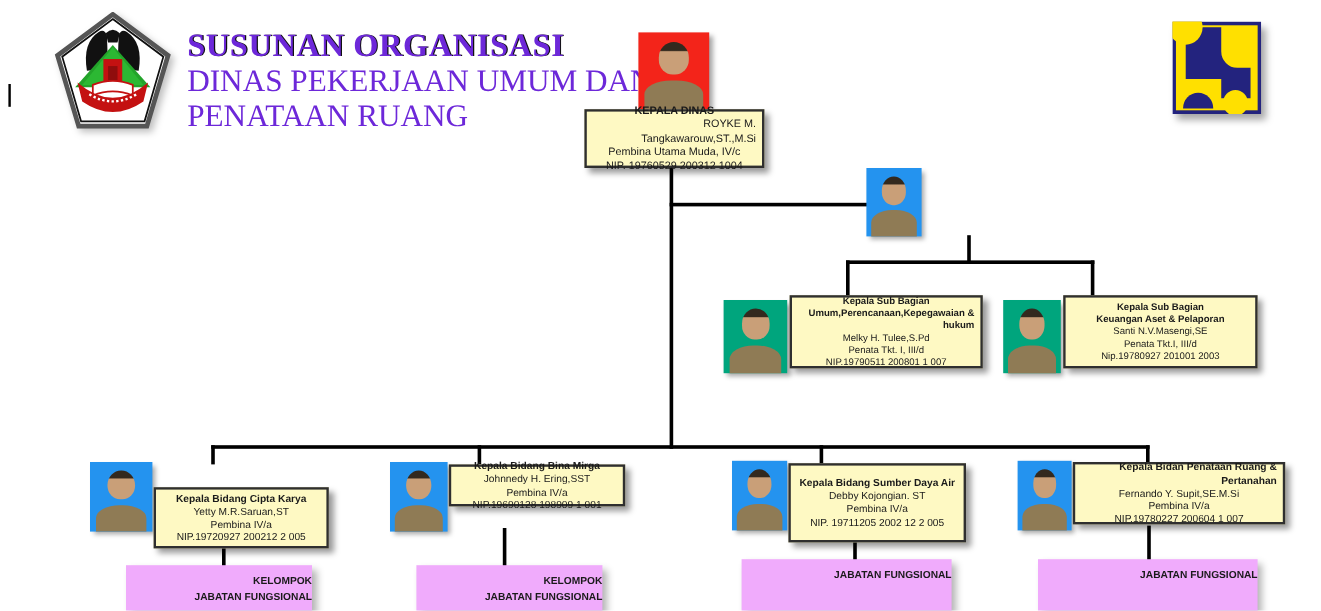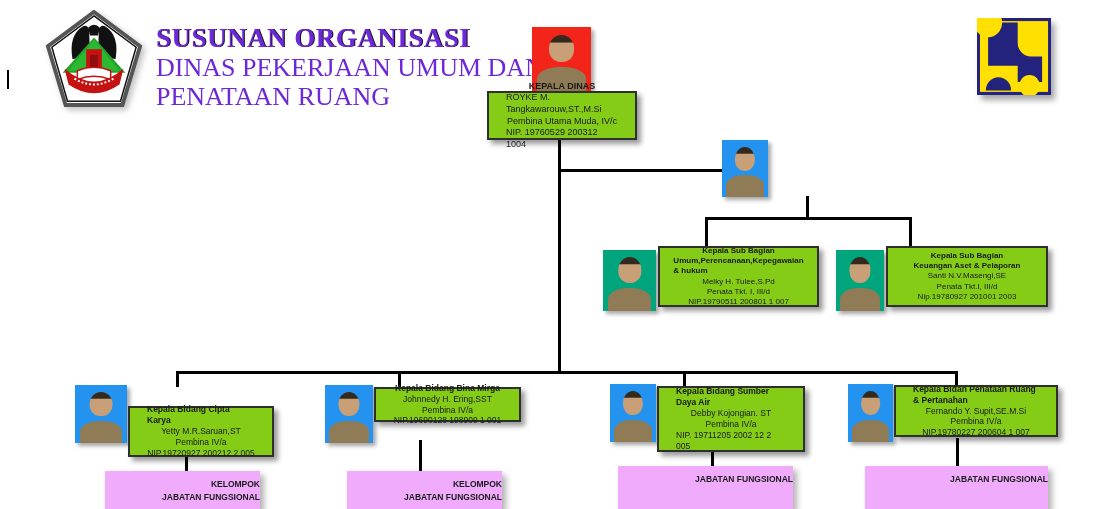--- a/index.html
+++ b/index.html
@@ -18,23 +18,23 @@
   .ln{position:absolute;background:#000;}
 
   
   .photo{position:absolute;background:var(--bg,#888);overflow:hidden;box-shadow:3px 3px 4px rgba(0,0,0,.35);}
   .photo::before{content:"";position:absolute;left:50%;top:12%;width:44%;height:42%;transform:translateX(-50%);
     background:linear-gradient(#33291e 26%,#c99f78 30%);border-radius:50% 50% 46% 46%;}
   .photo::after{content:"";position:absolute;left:9%;bottom:-2%;width:82%;height:40%;
     background:#8f7b55;border-radius:46% 46% 0 0;}
 
   
-  .nodebox{position:absolute;background:#84cc16;border:2px solid #2f2f2f;box-shadow:4px 4px 5px rgba(0,0,0,.4);
-    display:flex;flex-direction:column;justify-content:center;align-items:center;text-align:left;
-    font-size:8.5px;line-height:1.28;padding:2px 17px;box-sizing:border-box;}
+  .nodebox{position:absolute;background:#fef9c3;border:2px solid #2f2f2f;box-shadow:4px 4px 5px rgba(0,0,0,.4);
+    display:flex;flex-direction:column;justify-content:center;align-items:center;text-align:right;
+    font-size:8.5px;line-height:1.28;padding:2px 5px;box-sizing:border-box;}
   .nodebox .bt{font-weight:bold;}
   .n-kd{font-size:9px;}
   .n-sub{font-size:8px;}
   .funcbox{position:absolute;background:#f0abfc;box-shadow:4px 4px 6px rgba(0,0,0,.3);
     text-align:right;font-weight:bold;font-size:8.5px;line-height:1.5;padding-top:7px;box-sizing:border-box;}
 </style>
 </head>
 <body>
 
 <div id="canvas">
@@ -141,21 +141,21 @@
 
   <div class="photo" style="left: 610px; top: 384px; width: 46px; height: 58px; --bg: #2493ef;"></div>
   <div class="nodebox" style="left:657px;top:386px;width:148px;height:66px">
     <div class="bt">Kepala Bidang Sumber Daya Air</div>
     <div>Debby Kojongian. ST</div>
     <div>Pembina IV/a</div>
     <div>NIP. 19711205 2002 12 2 005</div>
   </div>
 
   <div class="photo" style="left: 848px; top: 384px; width: 45px; height: 58px; --bg: #2493ef;"></div>
-  <div class="nodebox" style="left:894px;top:385px;width:164px;height:52px">
+  <div class="nodebox" style="left:894px;top:385px;width:177px;height:52px">
     <div class="bt">Kepala Bidan Penataan Ruang &amp; Pertanahan</div>
     <div>Fernando Y. Supit,SE.M.Si</div>
     <div>Pembina IV/a</div>
     <div>NIP.19780227 200604 1 007</div>
   </div>
 
   <div class="funcbox" style="left:105px;top:471px;width:155px;height:38px">
     <div>KELOMPOK</div>
     <div>JABATAN FUNGSIONAL</div>
   </div>

